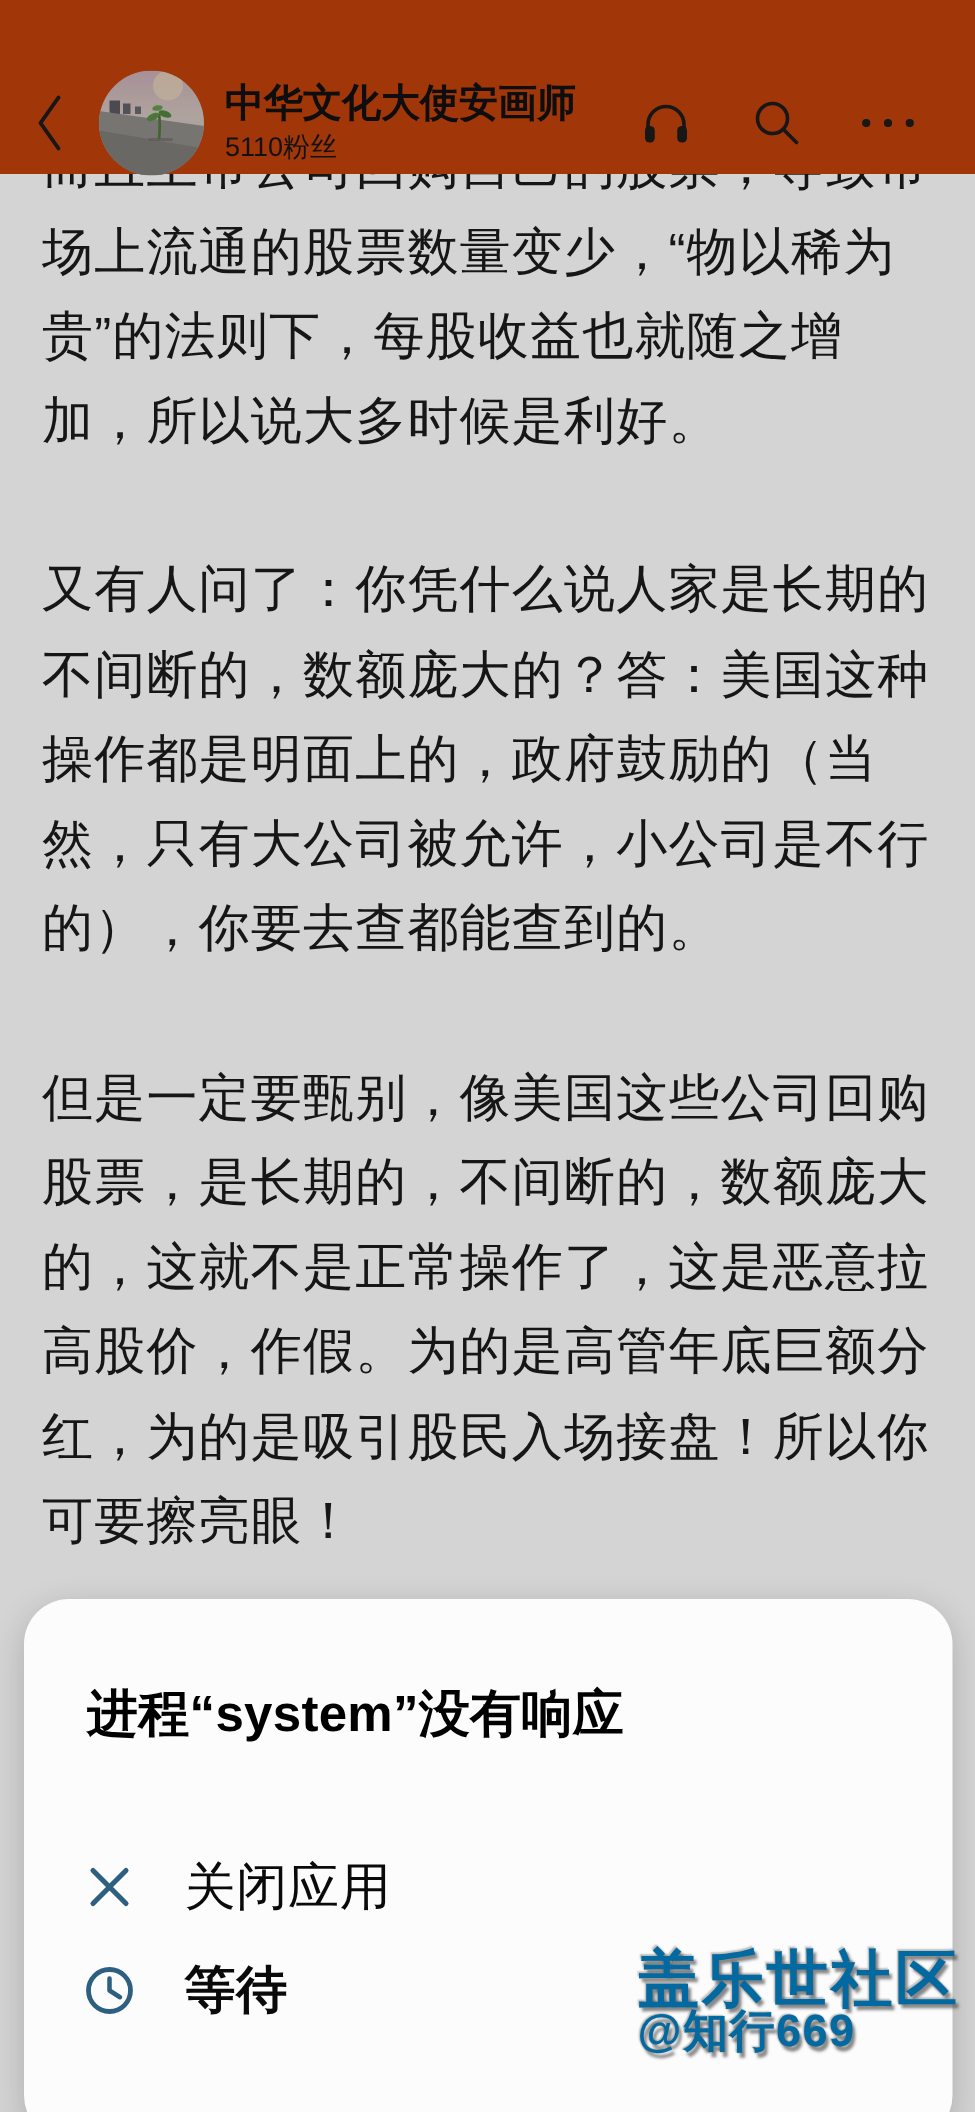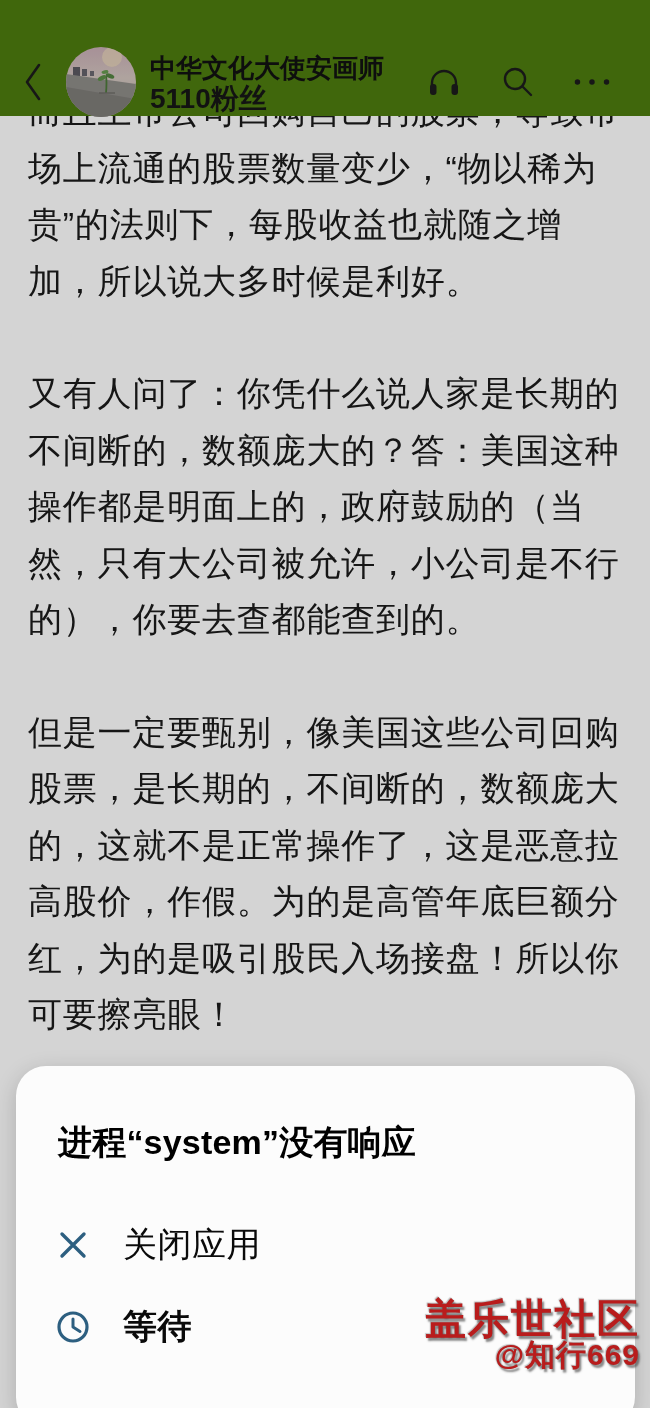--- a/index.html
+++ b/index.html
@@ -10,31 +10,31 @@
   }
   
   .app{position:absolute;inset:0;z-index:1;}
   .article{
     position:absolute;top:0;left:28px;width:592px;padding-top:83px;
     font-size:34px;line-height:56.5px;letter-spacing:0.8px;color:#1b1b1b;
     z-index:1;word-break:break-all;
   }
   .article p{margin:0 0 56px 0;}
   .appbar{
-    position:absolute;top:0;left:0;right:0;height:116px;background:#4d7c0f;
+    position:absolute;top:0;left:0;right:0;height:116px;background:#c2410c;
     display:flex;align-items:center;padding-top:48px;box-sizing:content-box;
     z-index:2;height:68px;
   }
   .back{margin-left:20px;width:26px;height:44px;display:flex;align-items:center;justify-content:center;}
   .avatar{
     width:70px;height:70px;border-radius:50%;overflow:hidden;margin-left:20px;flex:none;
   }
   .who{margin-left:14px;display:flex;flex-direction:column;justify-content:center;}
   .uname{font-size:26px;font-weight:600;color:#111;line-height:30px;}
-  .ufans{font-size:28px;font-weight:700;color:#161616;line-height:27px;margin-top:2px;}
+  .ufans{font-size:18px;font-weight:400;color:#161616;line-height:27px;margin-top:2px;}
   .appbar-actions{margin-left:auto;display:flex;align-items:center;gap:34px;padding-right:38px;}
   .abtn{width:40px;height:40px;display:flex;align-items:center;justify-content:center;}
   
   .frag-bar{
     position:absolute;left:30px;top:1370px;width:176px;height:26px;
     background:#f0f0f0;border-radius:0 0 16px 16px;z-index:1;
   }
   .frag-stroke{position:absolute;left:234px;top:1376px;width:30px;height:9px;background:#101010;border-radius:2px 2px 8px 8px;transform:rotate(-4deg);z-index:1;}
   .frag-dot1{position:absolute;left:314px;top:1380px;width:8px;height:7px;background:#101010;border-radius:50%;z-index:1;}
   .frag-dot2{position:absolute;left:330px;top:1380px;width:8px;height:7px;background:#101010;border-radius:50%;z-index:1;}
@@ -48,28 +48,28 @@
     box-shadow:0 6px 22px rgba(0,0,0,0.18);
   }
   .dlg-title{
     position:absolute;left:42px;top:54px;font-size:34px;font-weight:700;color:#000;
     letter-spacing:0.2px;
   }
   .dlg-row{
     position:absolute;left:0;width:100%;height:56px;display:flex;align-items:center;
     cursor:pointer;
   }
-  .dlg-row.r1{top:151px;}
+  .dlg-row.r1{top:164px;}
   .dlg-row.r2{top:233px;font-weight:bold;}
   .dlg-ic{width:38px;height:38px;margin-left:38px;flex:none;display:flex;align-items:center;justify-content:center;}
   .dlg-label{margin-left:31px;font-size:34px;color:#0a0a0a;letter-spacing:0.5px;}
   
   .watermark{
-    position:absolute;right:10px;top:1299px;z-index:6;text-align:right;
-    font-weight:700;color:#b91c1c;line-height:1;
+    position:absolute;right:10px;top:1299px;z-index:6;
+    font-weight:700;color:#0369a1;line-height:1;
     text-shadow:2px 3px 2px rgba(72,72,72,0.65),0 0 1px #9a9a9a,-1px -1px 1px rgba(130,130,130,0.45);
     pointer-events:none;
   }
   .wm1{font-size:41px;letter-spacing:2px;}
   .wm2{font-size:30px;letter-spacing:1px;}
 </style>
 </head>
 <body>
 
 <div class="phone">

